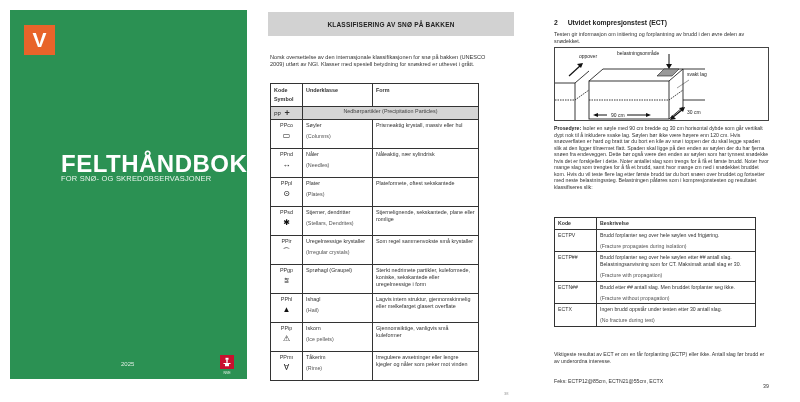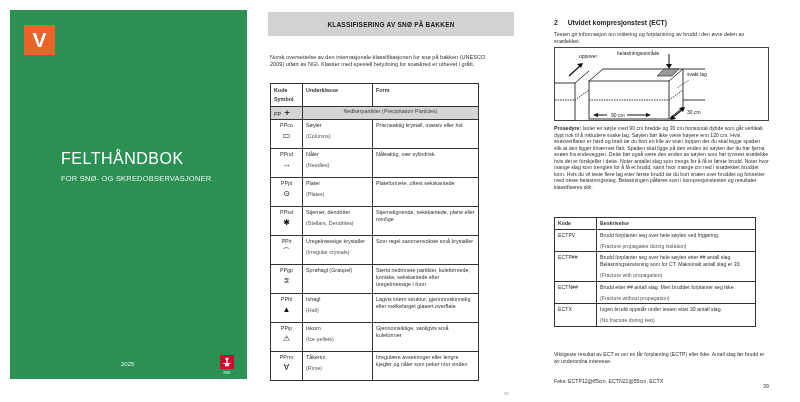--- a/index.html
+++ b/index.html
@@ -10,21 +10,21 @@
   .cover {
     position: absolute; left: 10px; top: 10px; width: 237px; height: 369px;
     background: #2b9153; color: #fff;
   }
   .cover .logo-box {
     position: absolute; left: 14px; top: 15px; width: 31px; height: 30px;
     background: #e8642a; display: flex; align-items: center; justify-content: center;
     font-weight: bold; font-size: 21px; color: #fff;
   }
   .cover .title {
-    position: absolute; left: 51px; top: 140px; font-size: 16px; font-weight: normal; letter-spacing: 0.5px;
+    position: absolute; left: 51px; top: 140px; font-size: 24px; font-weight: bold; letter-spacing: 0.5px;
   }
   .cover .subtitle {
     position: absolute; left: 51px; top: 164px; font-size: 7.5px; letter-spacing: 0.2px; color: #e9f5ec;
   }
   .cover .year {
     position: absolute; left: 111px; top: 351px; font-size: 6px; color: #dfeee3;
   }
   .cover .nve-badge {
     position: absolute; left: 210px; top: 345px; width: 14px; height: 14px; background: #c8102e;
     display: flex; align-items: center; justify-content: center;

